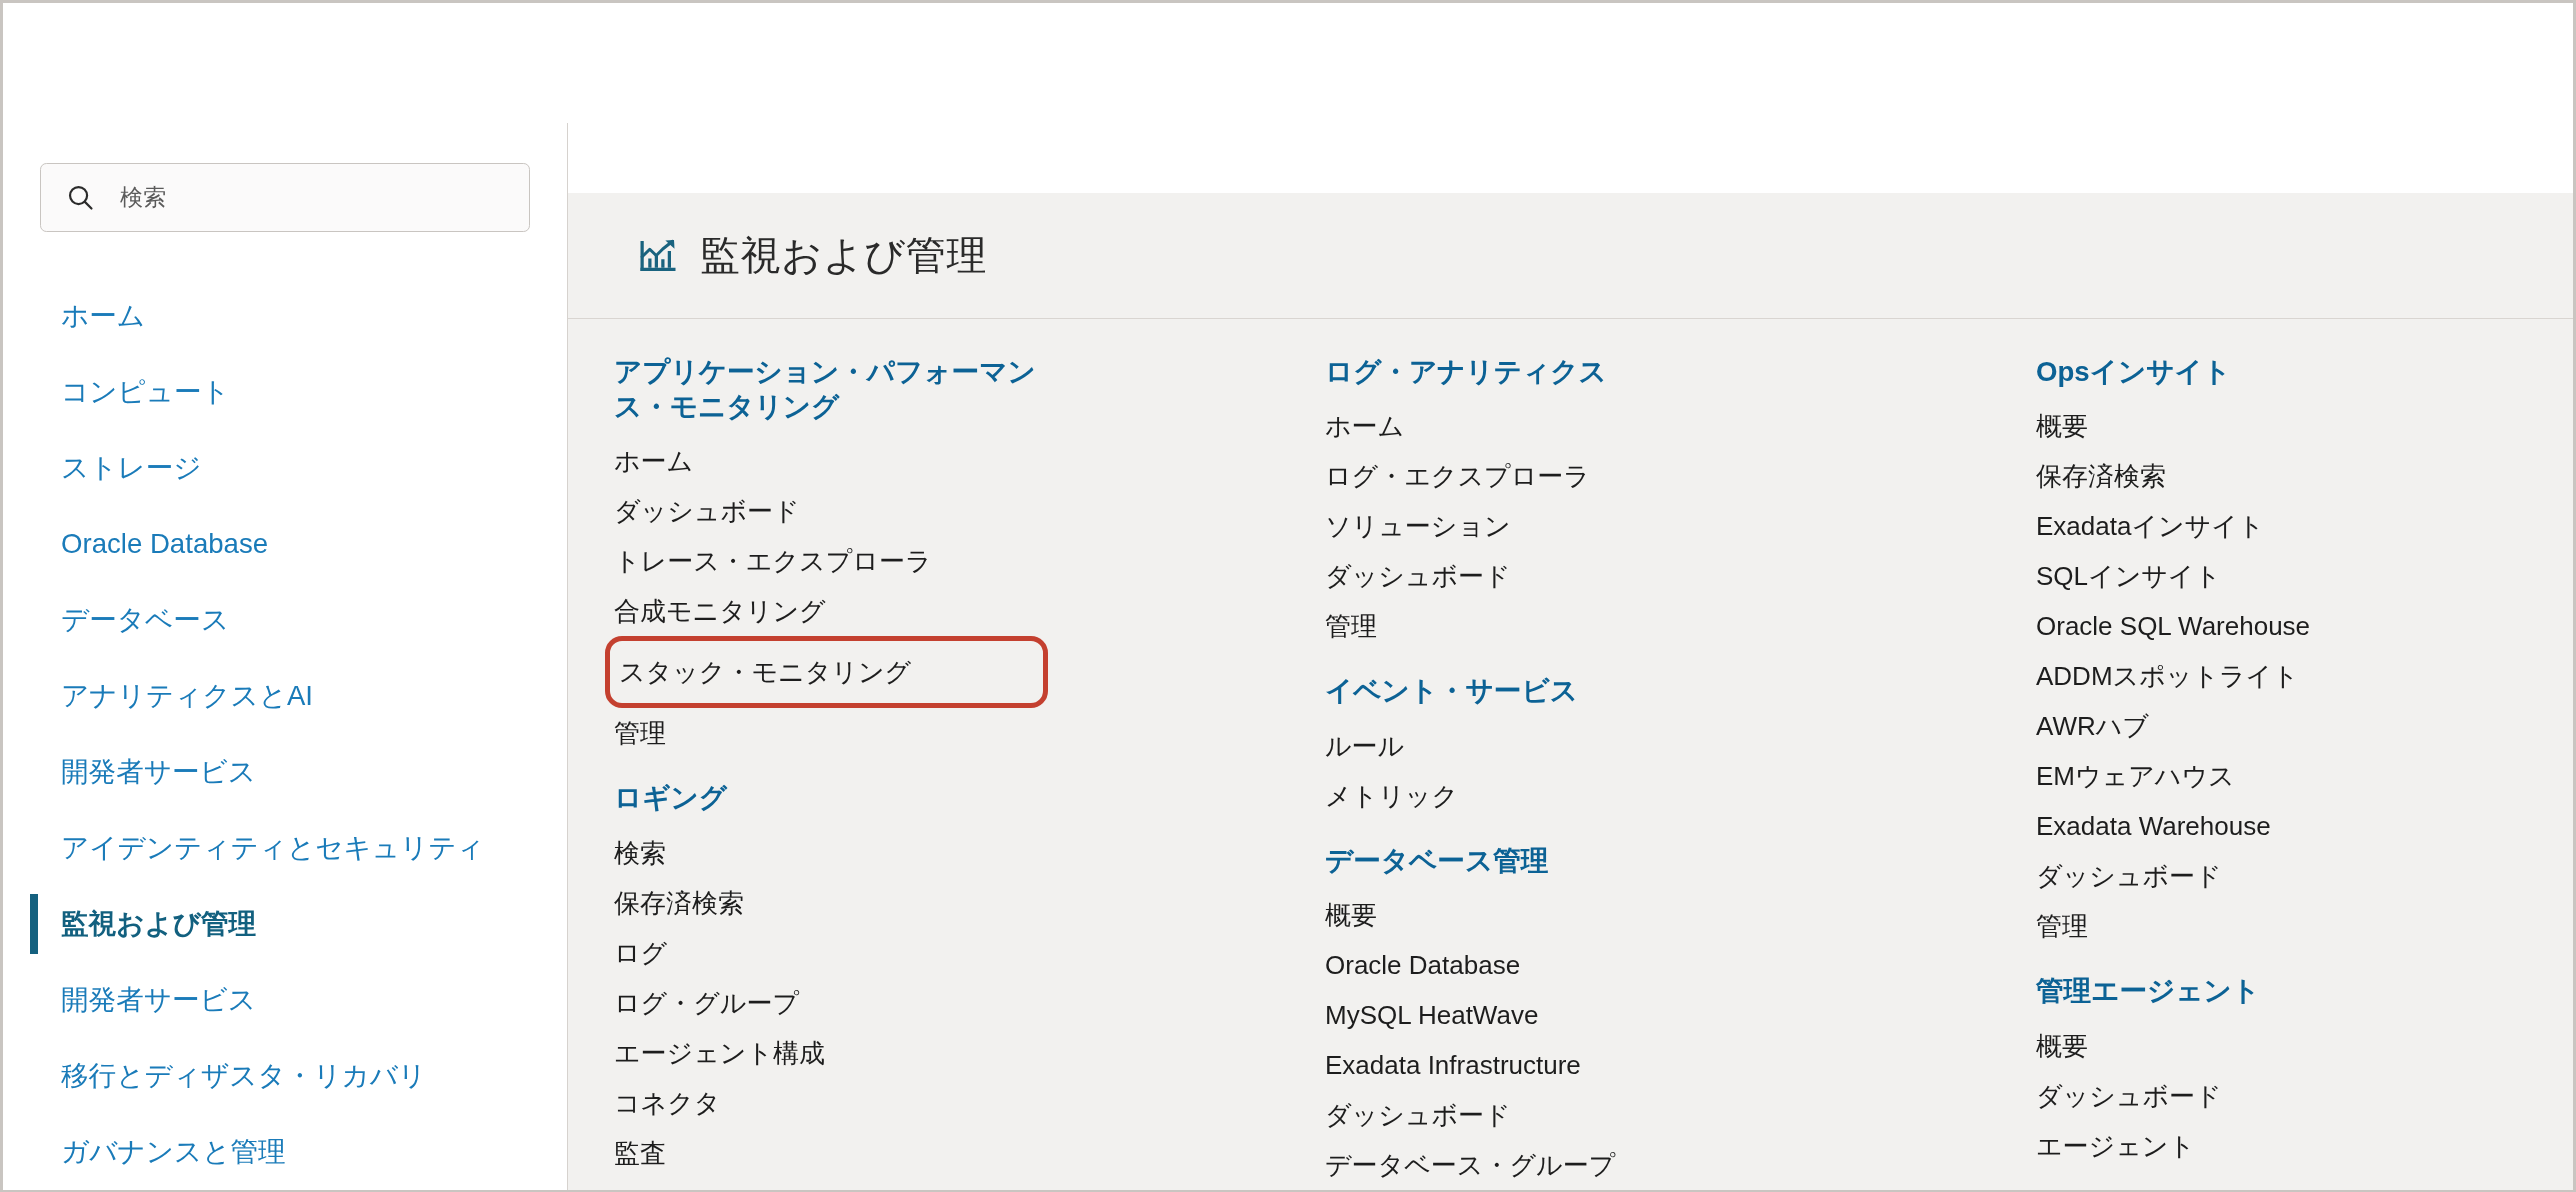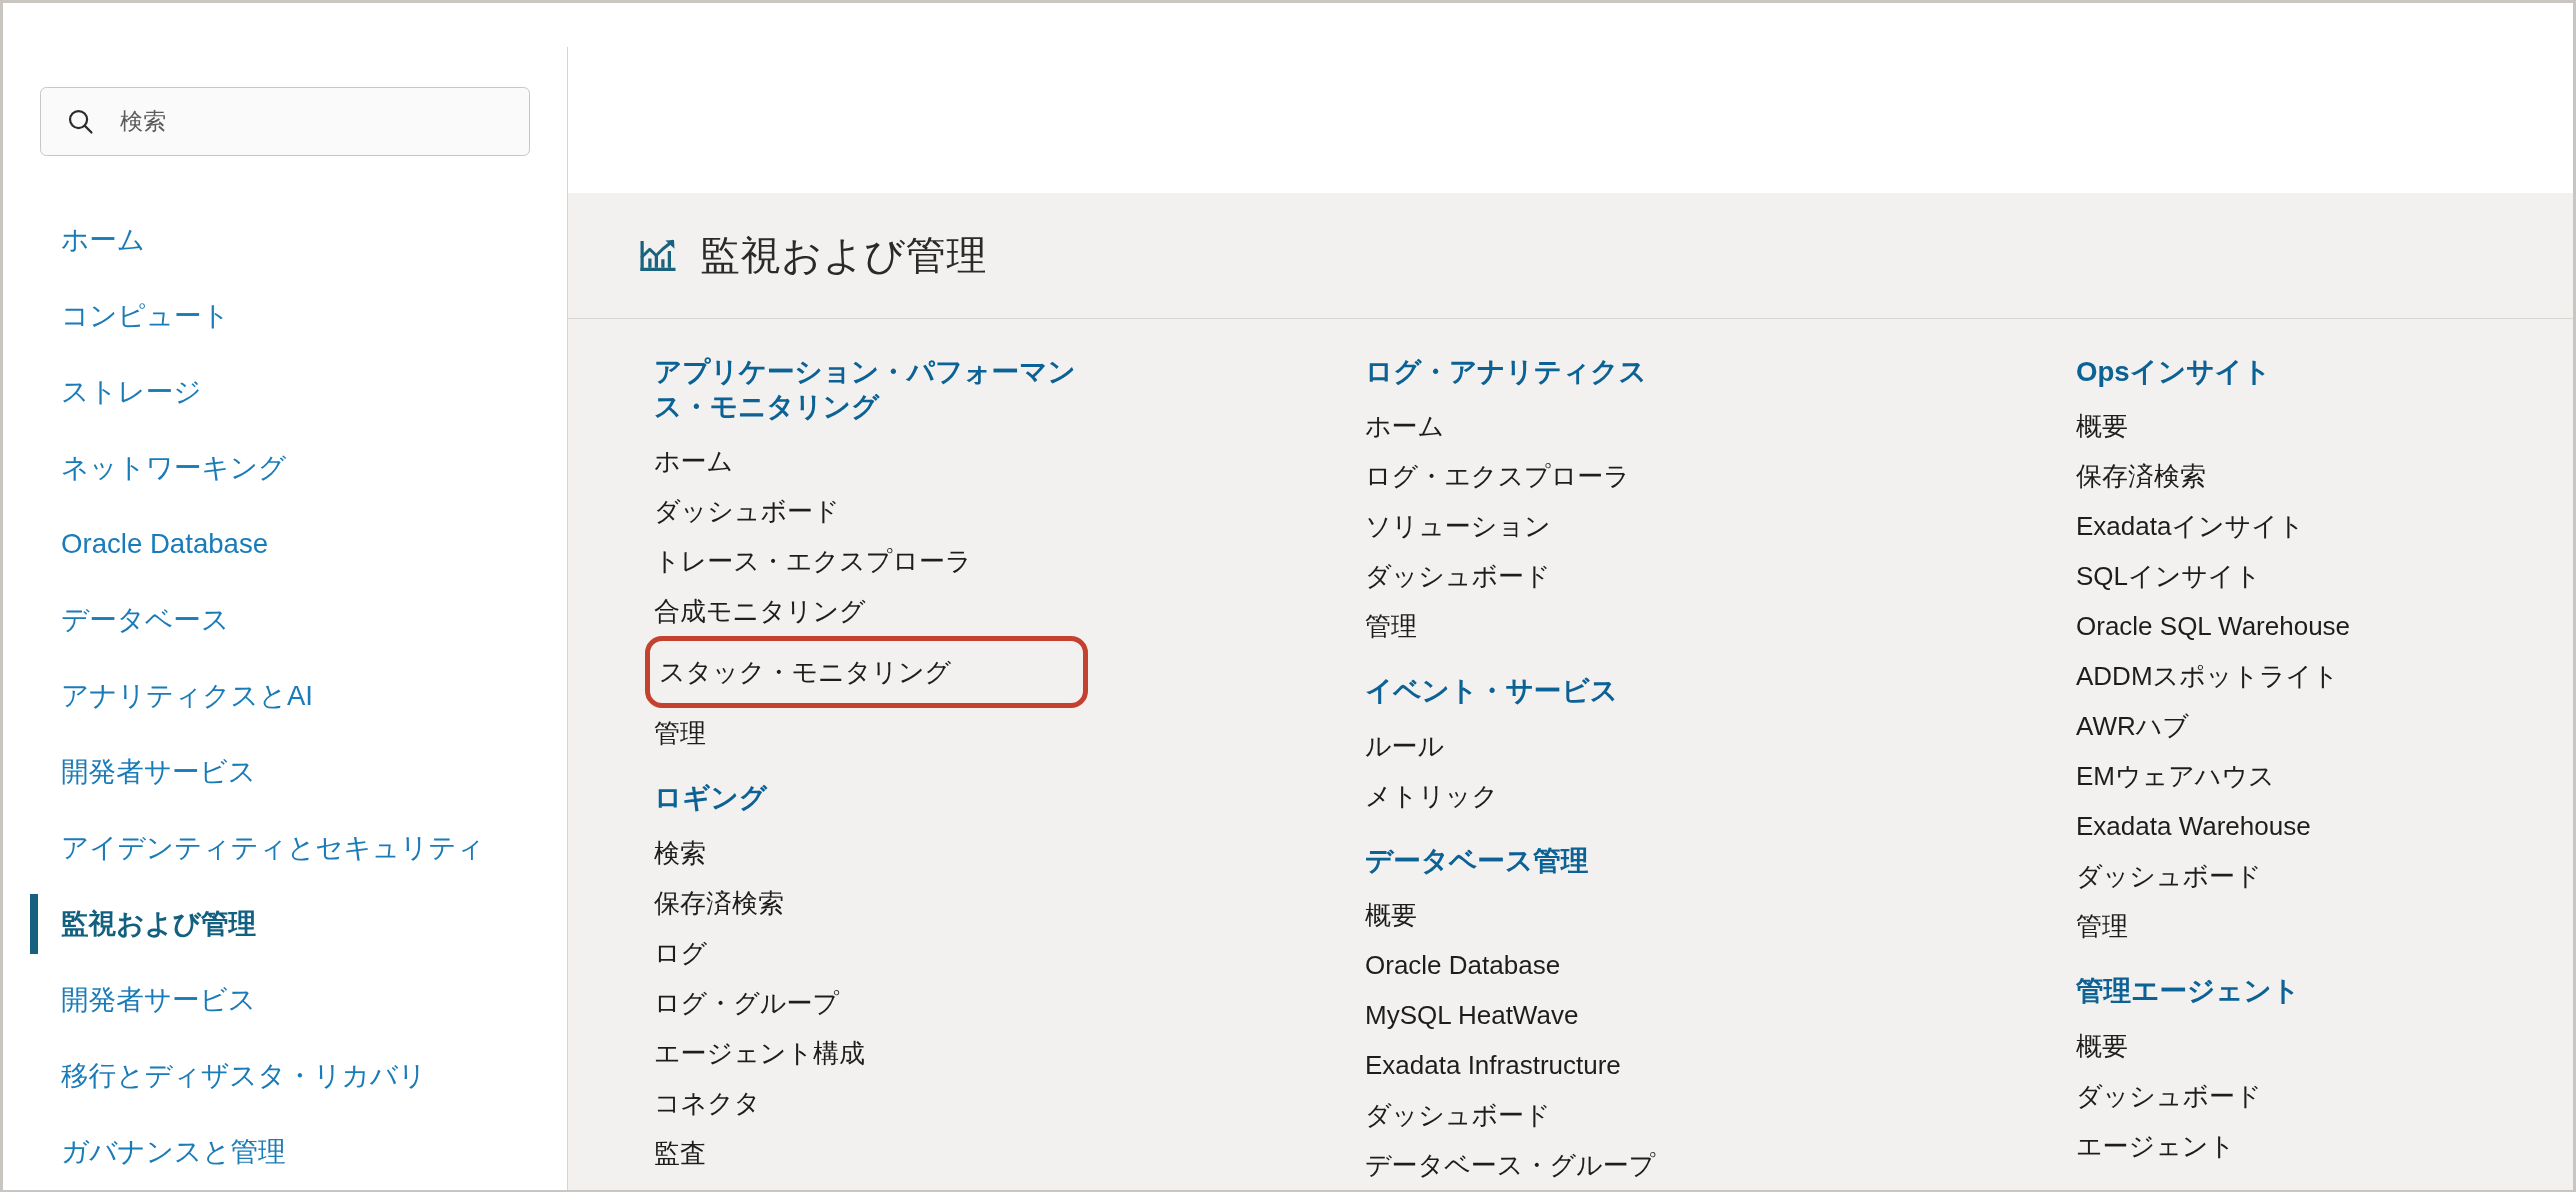--- a/index.html
+++ b/index.html
@@ -131,21 +131,21 @@
     padding-left: 46px;
     box-sizing: border-box;
   }
   .col {
     box-sizing: border-box;
   }
   .col-1 { width: 711px; }
   .col-2 { width: 711px; }
   .col-3 { width: 487px; }
 
-  .group { margin-bottom: 0; margin-left: 40px; }
+  .group { margin-bottom: 0; }
   .group + .group { margin-top: 23px; }
 
   .group-title {
     font-size: 27.6px;
     font-weight: bold;
     color: #0c6295;
     line-height: 1.26;
     margin-bottom: 11.5px;
     max-width: 423px;
   }
@@ -192,23 +192,20 @@
 
     <div class="nav-list" id="nav-list">
         <div class="nav-item">
           <span class="nav-label">ホーム</span>
         </div>
         <div class="nav-item">
           <span class="nav-label">コンピュート</span>
         </div>
         <div class="nav-item">
           <span class="nav-label">ストレージ</span>
-        </div>
-        <div class="nav-item">
-          <span class="nav-label">ネットワーキング</span>
         </div>
         <div class="nav-item">
           <span class="nav-label">Oracle Database</span>
         </div>
         <div class="nav-item">
           <span class="nav-label">データベース</span>
         </div>
         <div class="nav-item">
           <span class="nav-label">アナリティクスとAI</span>
         </div>

